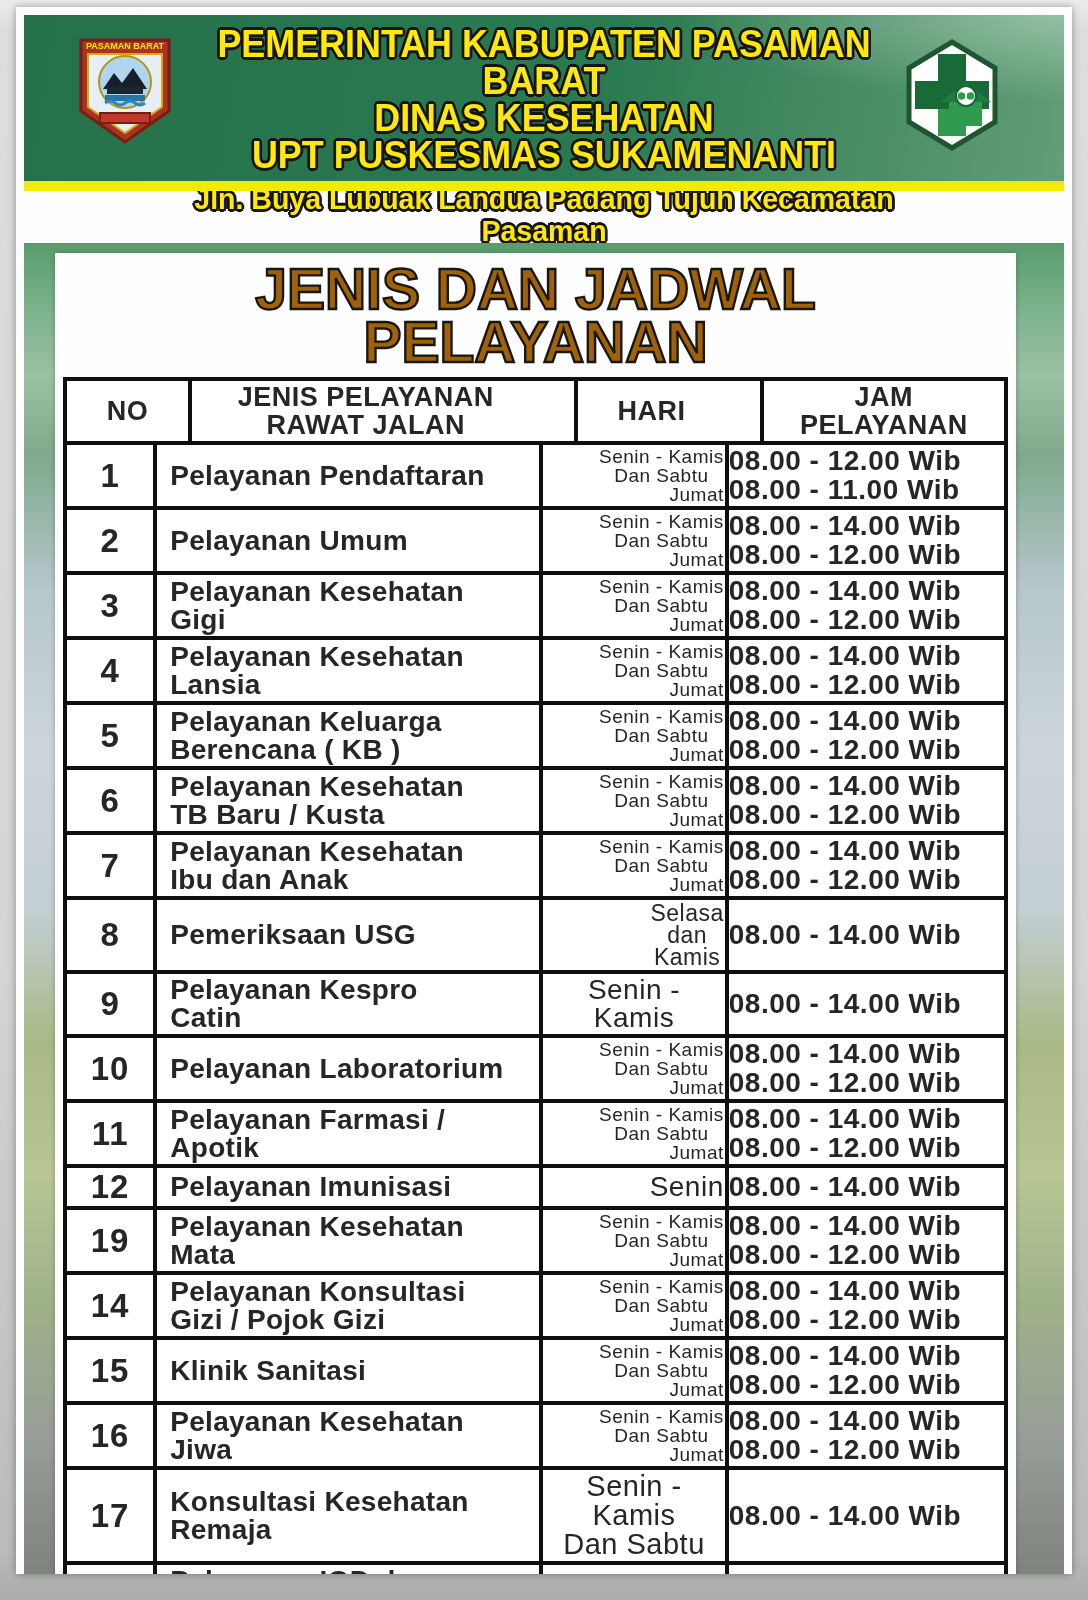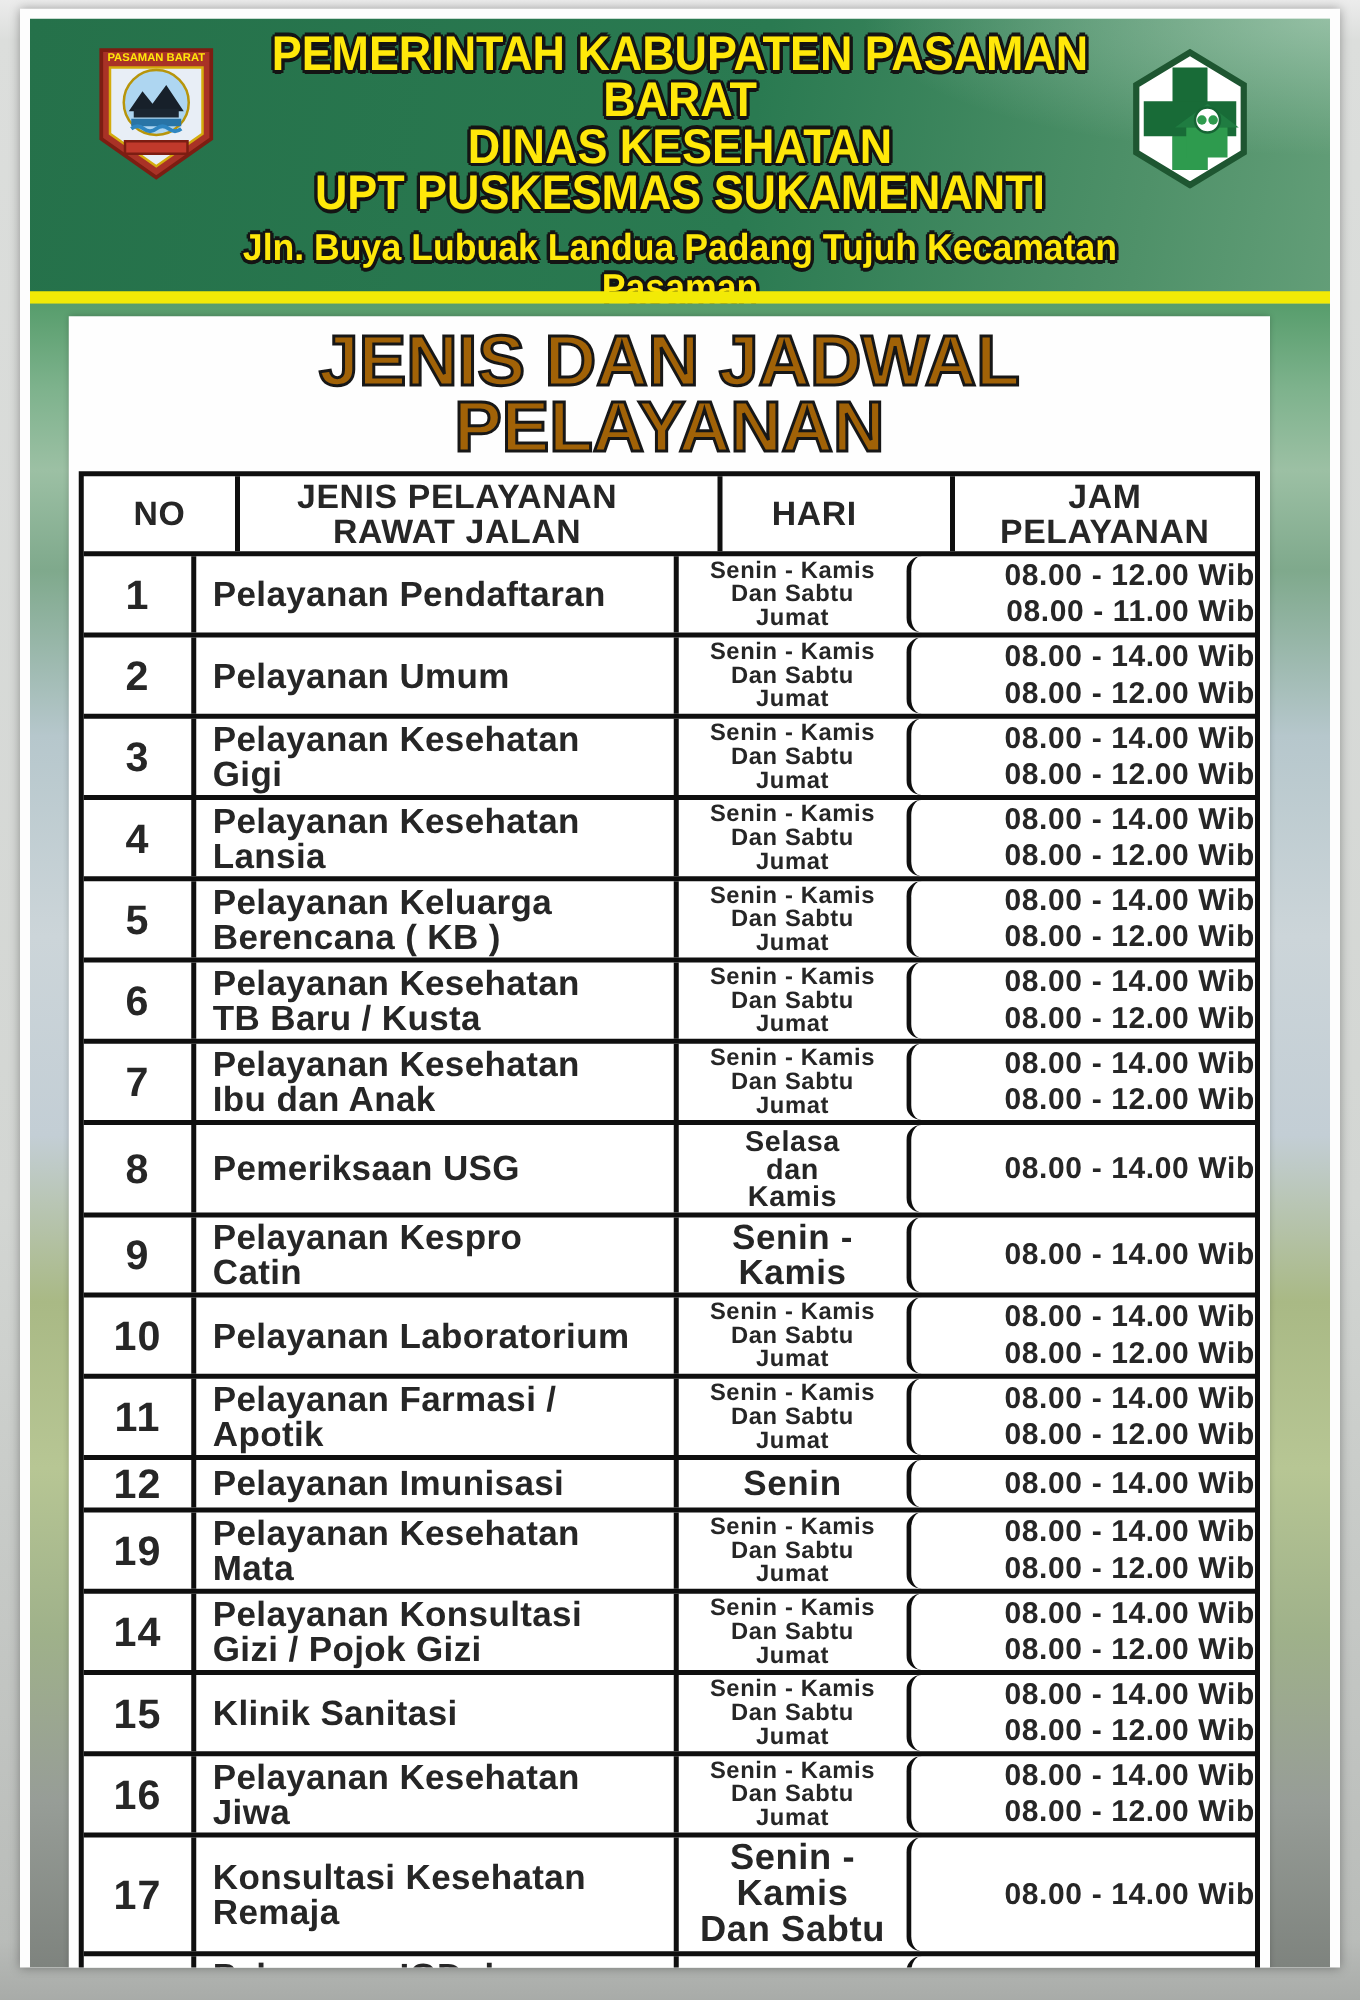--- a/index.html
+++ b/index.html
@@ -8,21 +8,21 @@
     background:linear-gradient(to bottom,#ececec 0%,#dcdedc 2%,#d3d6d3 60%,#b9bcb9 97%,#a8aba8 100%);
     font-family:"Liberation Sans","DejaVu Sans",sans-serif;
   }
   
   .banner{
     position:absolute;left:16px;right:16px;top:7px;bottom:26px;
     background:#fdfdfd;box-shadow:0 0 8px rgba(0,0,0,.35);overflow:hidden;
   }
   
   .green-header{
-    position:relative;margin:8px 8px 0 8px;height:228px;
+    position:relative;margin:8px 8px 0 8px;height:176px;
     background:
       radial-gradient(ellipse 60% 80% at 100% 0%, rgba(214,235,221,.45), transparent 60%),
       linear-gradient(100deg,#25714a 0%,#2a7a51 55%,#4f9169 85%,#639e78 100%);
   }
   .yellow-bar{position:absolute;left:0;right:0;bottom:0;height:10px;background:#f2ea06;}
   .hdr-lines{position:absolute;left:150px;right:150px;top:10px;text-align:center;}
   .outlined{
     color:#ffe80a;font-weight:bold;
     text-shadow:3px 0 0 #141414,-3px 0 0 #141414,0 3px 0 #141414,0 -3px 0 #141414,
       2px 2px 0 #141414,-2px 2px 0 #141414,2px -2px 0 #141414,-2px -2px 0 #141414;
@@ -60,30 +60,30 @@
   .sched-table{border:4px solid #0f0f0f;background:#fff;color:#262626;}
   .trow{display:grid;grid-template-columns:9.2% 41.2% 19.8% 29.8%;border-top:4px solid #0f0f0f;}
   .trow.thead{border-top:none;}
   .cell{border-left:4px solid #0f0f0f;display:flex;min-width:0;}
   .cell:first-child{border-left:none;}
   .hcell{align-items:center;justify-content:center;text-align:center;
     font-weight:bold;font-size:27px;line-height:28px;min-height:54px;padding:2px 4px;letter-spacing:.5px;margin-left:35px;}
   .no-cell{align-items:center;justify-content:center;font-weight:bold;font-size:33px;letter-spacing:1px;}
   .svc-cell{align-items:center;font-weight:bold;font-size:28px;line-height:28px;
     padding:2px 4px 2px 13px;white-space:pre-line;letter-spacing:.3px;}
-  .hari-cell{flex-direction:column;justify-content:space-around;align-items:center;
-    text-align:center;font-weight:bold;padding:2px 1px;letter-spacing:.5px;}
+  .hari-cell{flex-direction:column;justify-content:space-around;align-items:flex-end;
+    text-align:center;font-weight:normal;padding:2px 1px;letter-spacing:.5px;}
   .hari-cell.two{justify-content:space-between;}
   .hari-group{display:block;}
   .hari-sm .hari-line{font-size:19px;line-height:19px;}
   .hari-md .hari-line{font-size:23px;line-height:22px;}
   .hari-lg .hari-line{font-size:29px;line-height:29px;}
   .hari-xl .hari-line{font-size:28px;line-height:28px;}
-  .jam-cell{flex-direction:column;justify-content:space-around;align-items:flex-end;
-    font-weight:bold;font-size:24px;line-height:26px;padding:3px 0;letter-spacing:.5px;border-radius:12px;}
+  .jam-cell{flex-direction:column;justify-content:space-around;align-items:flex-start;
+    font-weight:bold;font-size:28px;line-height:26px;padding:3px 0;letter-spacing:.5px;}
   .jam-cell.two{justify-content:space-between;}
 </style>
 </head>
 <body>
 
 <div class="banner">
 
   <div class="green-header">
 
     <svg class="emblem" width="94" height="108" viewBox="0 0 94 108">

